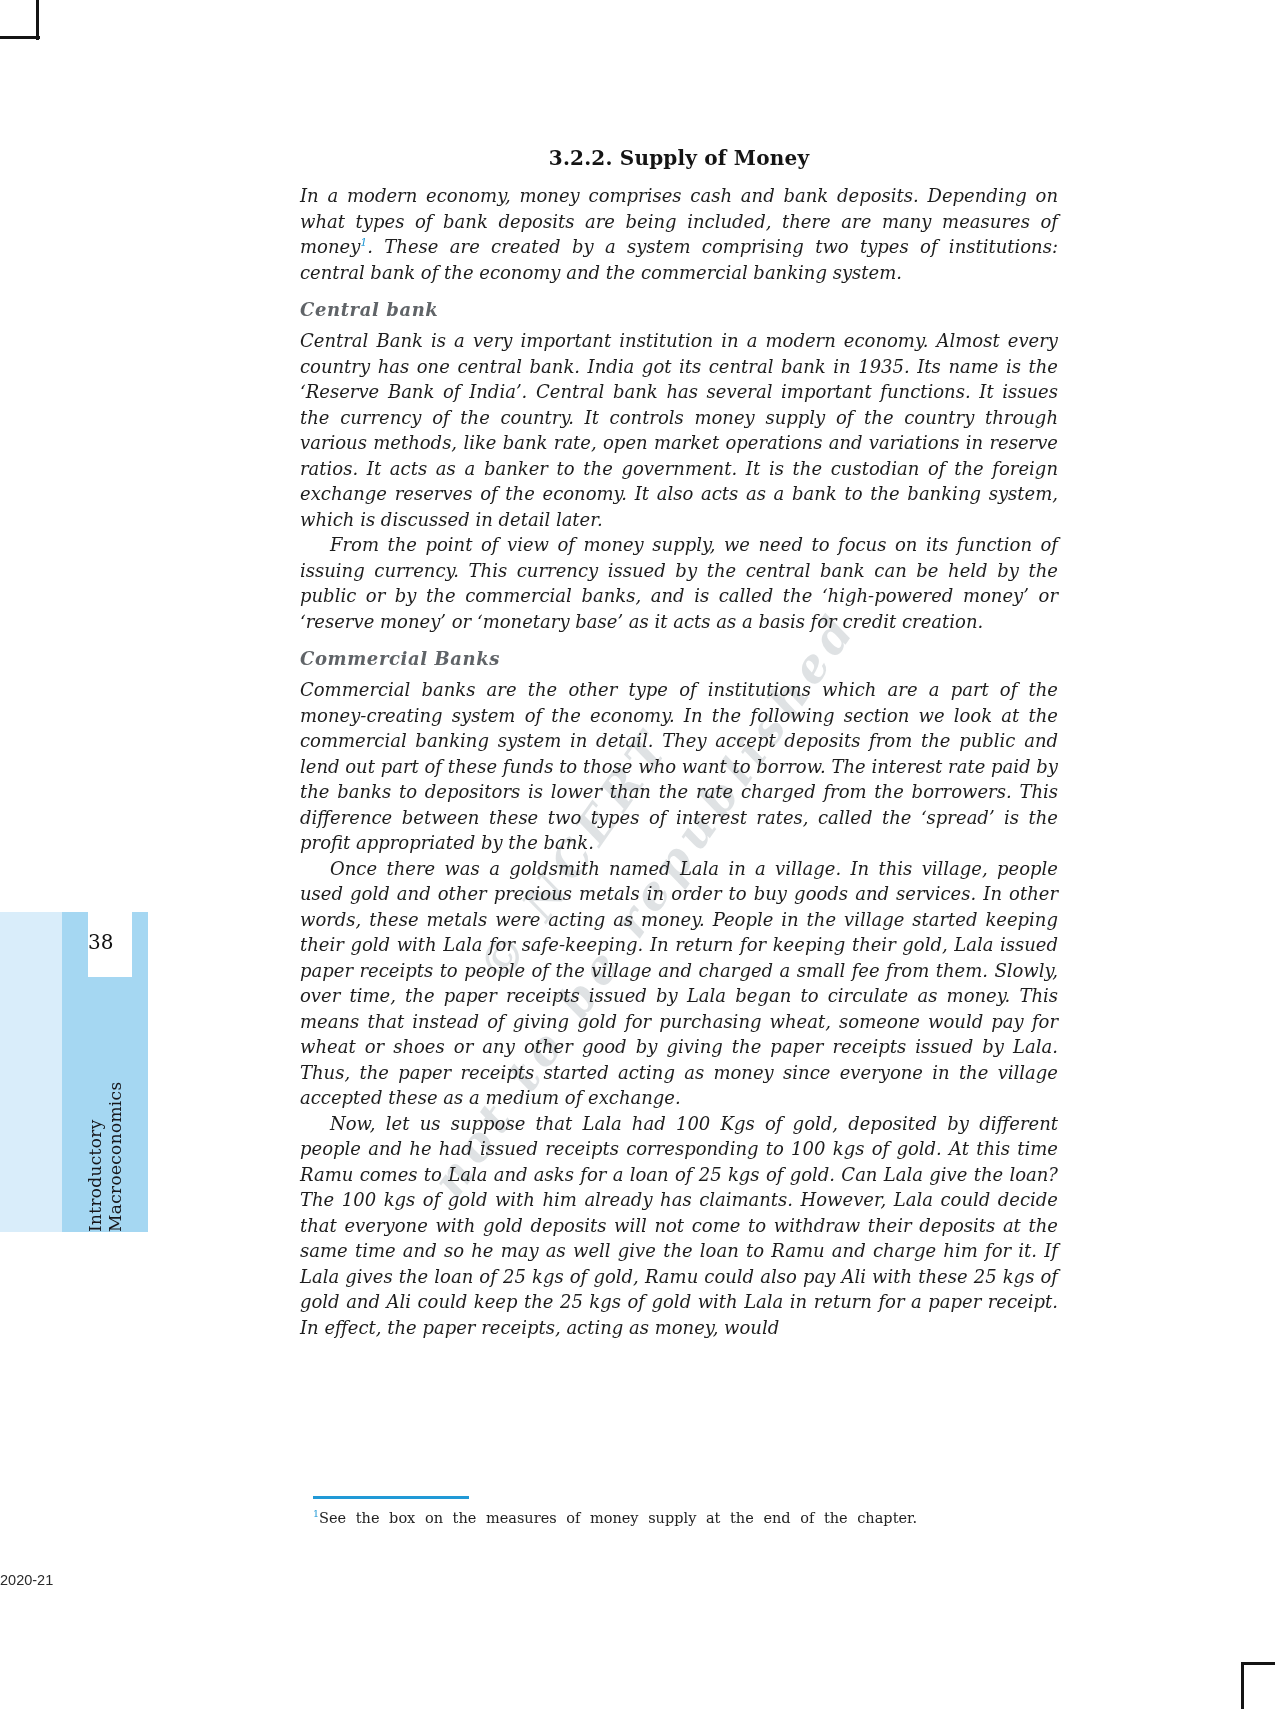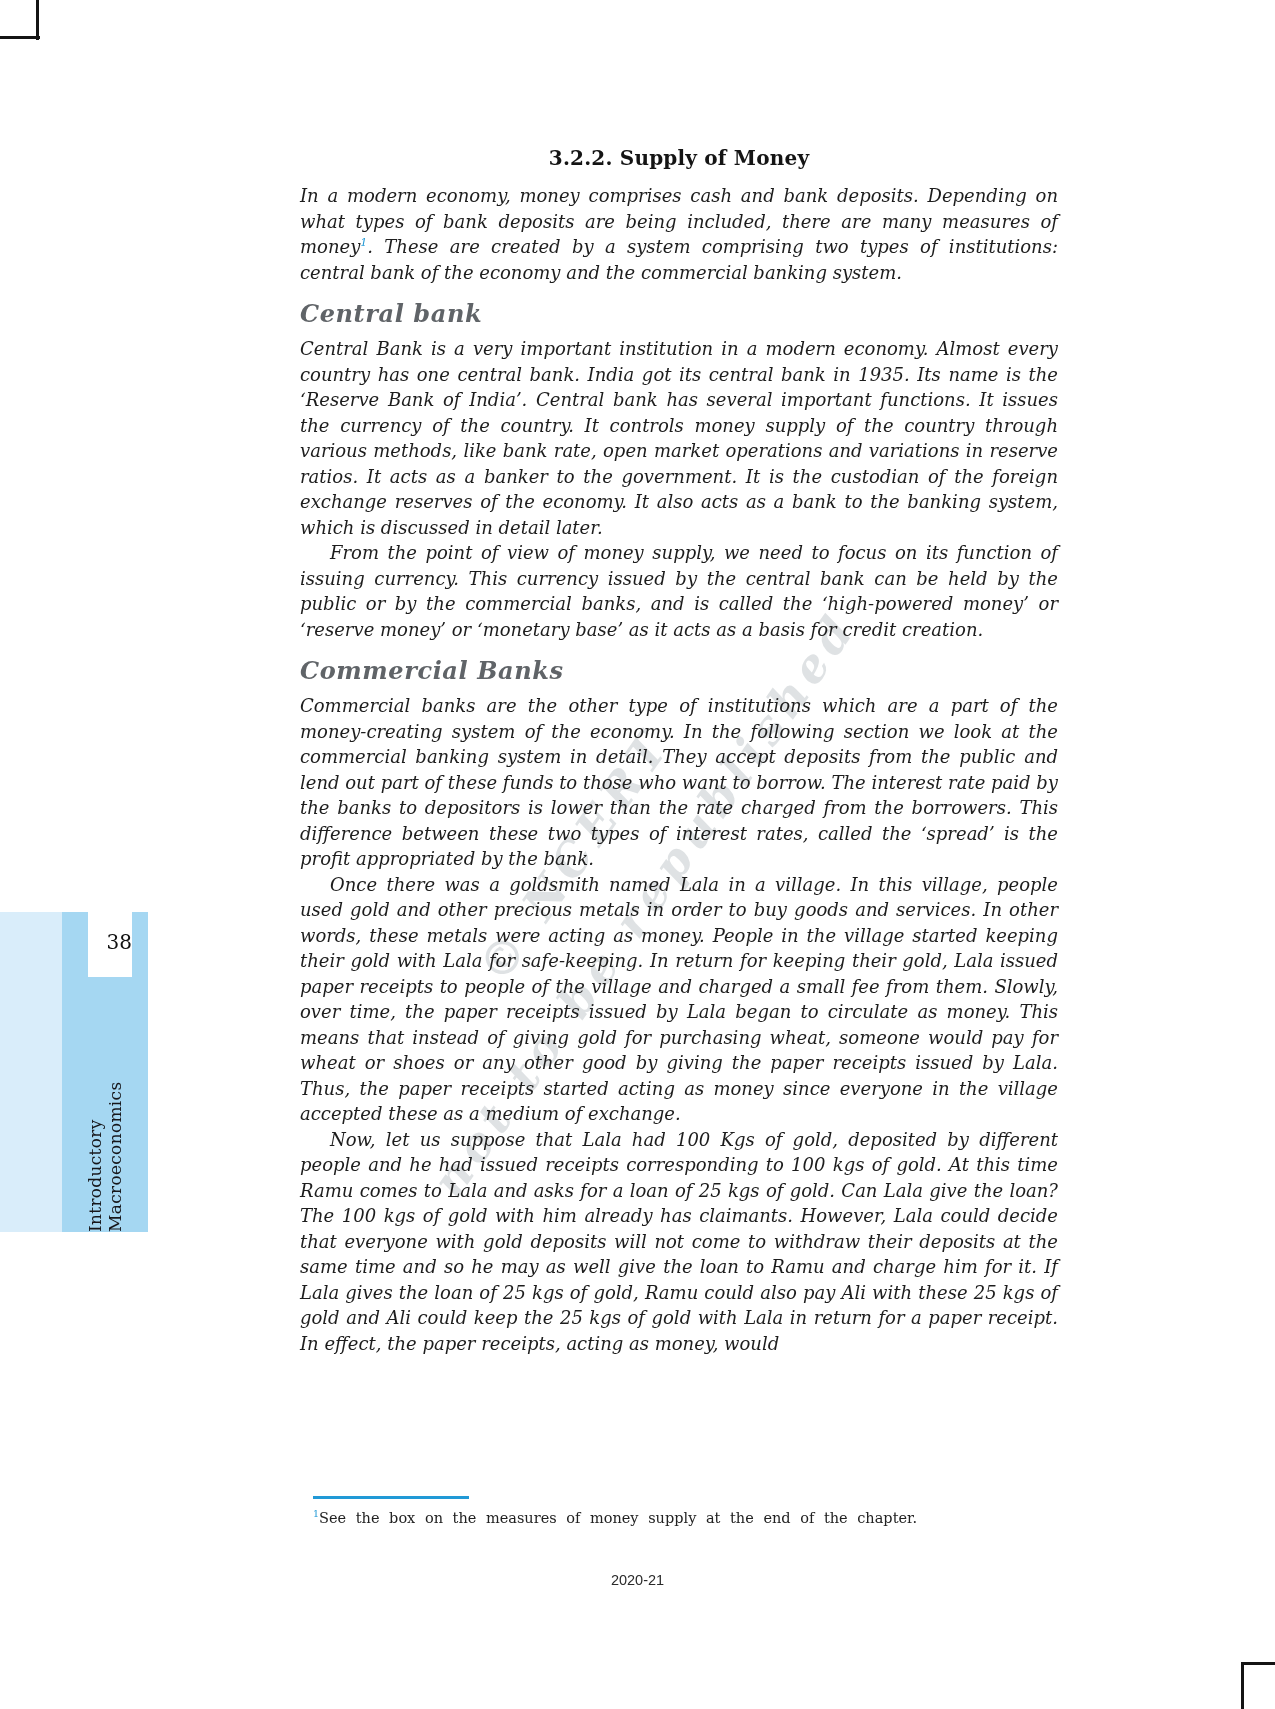--- a/index.html
+++ b/index.html
@@ -45,21 +45,21 @@
   .section-heading {
     margin:0 0 13px 0;
     font-size:20px;
     font-weight:bold;
     color:#141414;
     letter-spacing:0.2px;
     text-align:center;
   }
   .sub-heading {
     margin:14px 0 8px 0;
-    font-size:24px;
+    font-size:18px;
     font-weight:bold;
     font-style:italic;
     color:#606468;
     letter-spacing:0.6px;
   }
   p.body {
     margin:0;
     font-size:18px;
     line-height:25.5px;
     text-align:justify;
@@ -73,21 +73,21 @@
     line-height:0;
     color:#2199d6;
   }
 
   
   .band-light { position:absolute; left:0; top:912px; width:62px; height:320px; background:#d9edfa; }
   .band-dark  { position:absolute; left:62px; top:912px; width:86px; height:320px; background:#a5d7f2; }
   .pagenum-box {
     position:absolute; left:88px; top:906px; width:44px; height:71px;
     background:#ffffff;
-    display:flex; align-items:center; justify-content:flex-end;
+    display:flex; align-items:center; justify-content:flex-start;
     font-size:20px; color:#111111;
   }
   .book-title-vertical {
     position:absolute; left:62px; top:982px; width:86px; height:250px;
     display:flex; align-items:center; justify-content:center;
     writing-mode: vertical-rl;
     transform: rotate(180deg);
     font-size:17px;
     color:#16161a;
     letter-spacing:0.3px;
@@ -103,21 +103,20 @@
   }
   .footnote .fn-marker {
     vertical-align:super;
     font-size:9.5px;
     color:#2199d6;
   }
 
   
   .footer {
     position:absolute; left:0; top:1572px; width:1275px;
-    text-align:center;
     font-family:"Liberation Sans", sans-serif;
     font-size:14.5px;
     color:#2a2a2a;
   }
 </style>
 </head>
 <body>
 
 <div class="page">
 

